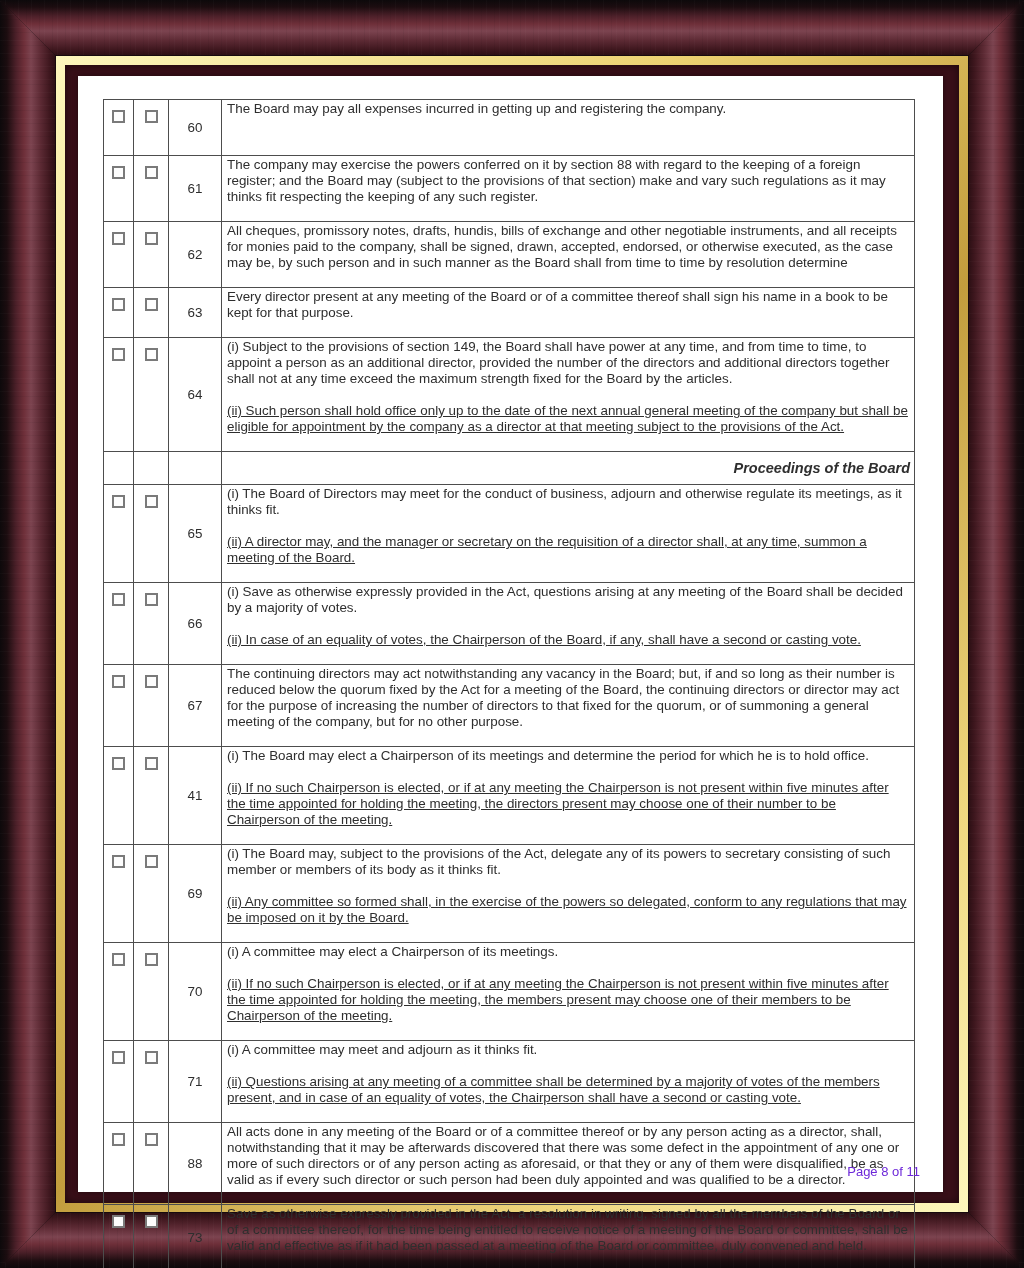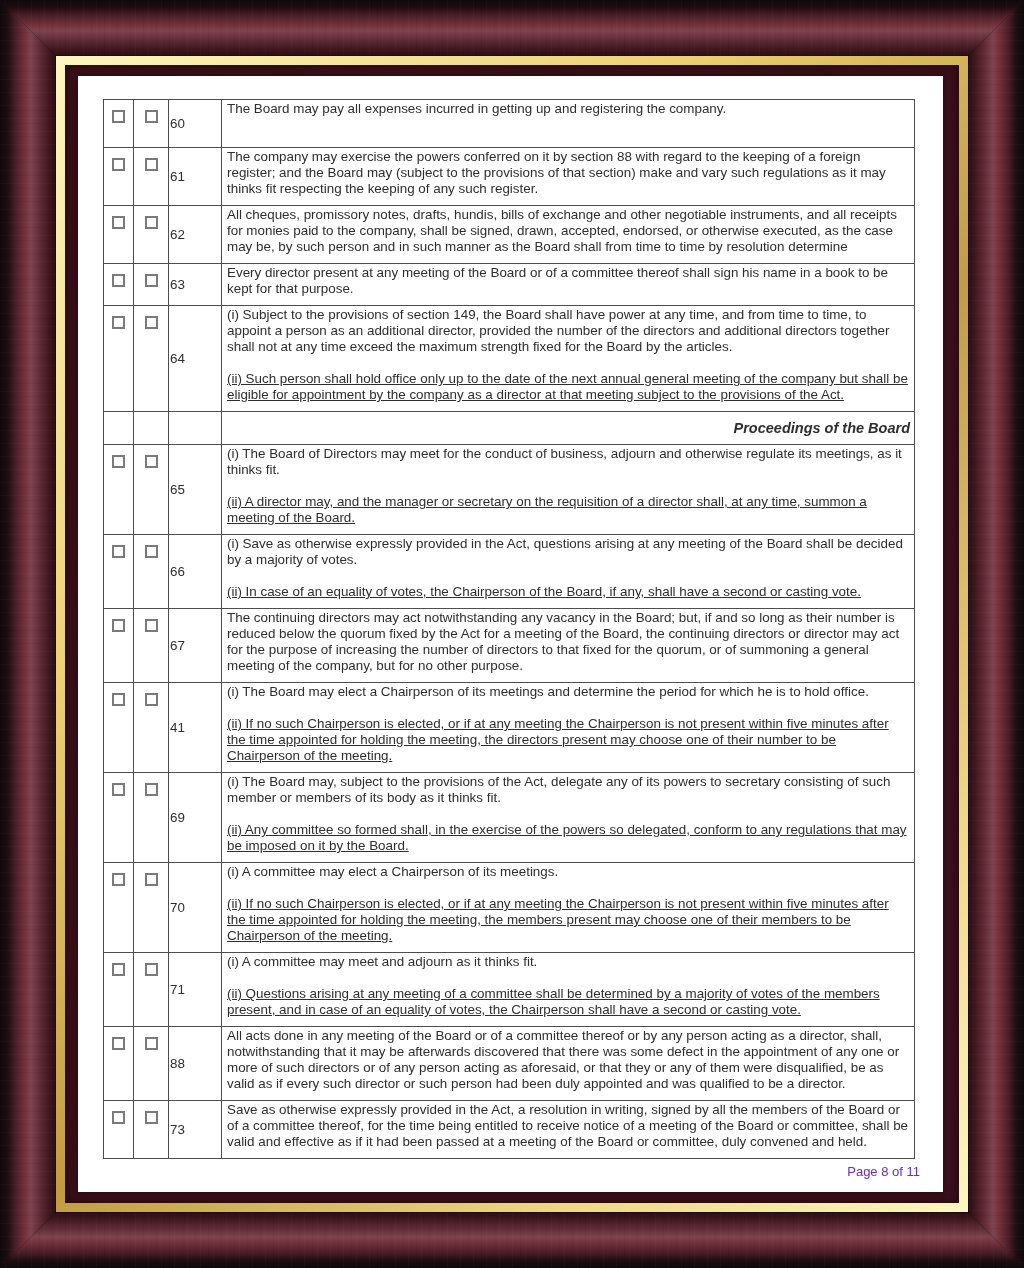--- a/index.html
+++ b/index.html
@@ -102,22 +102,22 @@
   }
   .doc-table td { border: 1px solid var(--table-border); }
   .cb-cell   { text-align: center; vertical-align: top; padding-top: 10px; }
   .checkbox {
     display: inline-block;
     width: 13px; height: 13px;
     box-sizing: border-box;
     border: 2px solid #7a7a7a;
     background: #fdfdfd;
   }
-  .num-cell  { text-align: left; vertical-align: middle; }
-  .text-cell { vertical-align: top; padding: 1px 5px 8px 5px; }
+  .num-cell  { text-align: center; vertical-align: middle; }
+  .text-cell { vertical-align: top; padding: 1px 5px 16px 5px; }
   .para + .para { margin-top: 16px; text-decoration: underline; }
   .section-cell {
     text-align: right;
     font-weight: 700;
     font-style: italic;
     font-size: 14.5px;
     padding: 8px 4px;
   }
   .doc-table tr:first-child .text-cell { height: 38px; }
   .page-footer {

